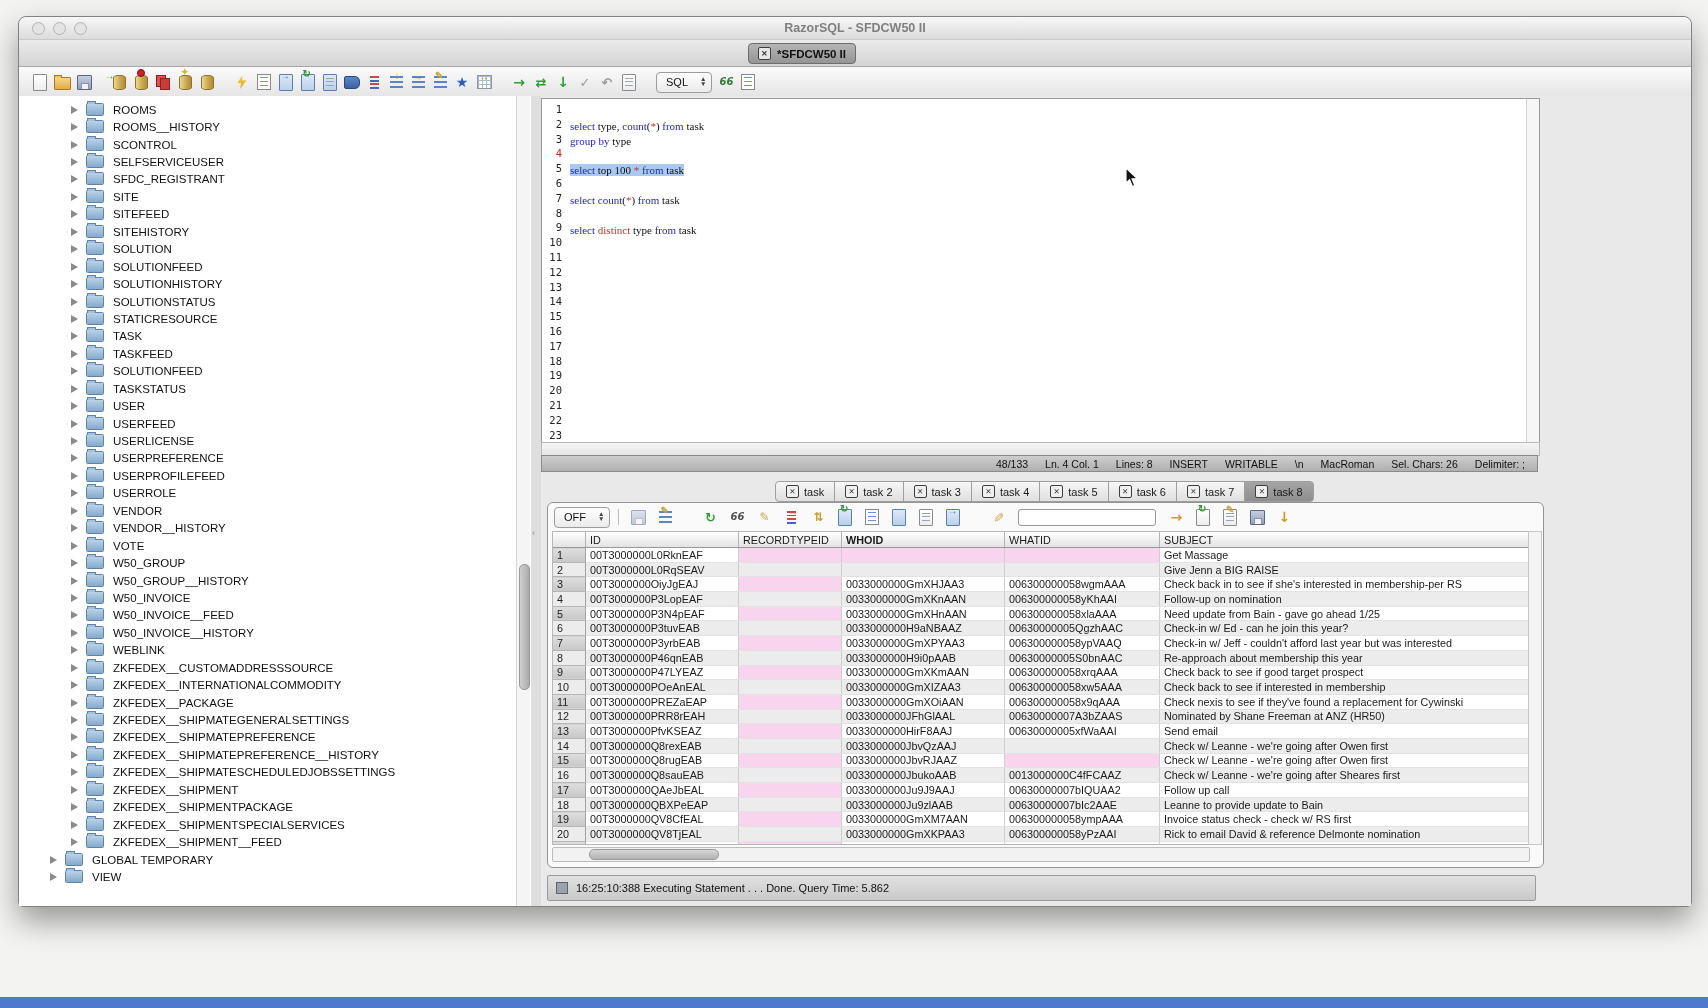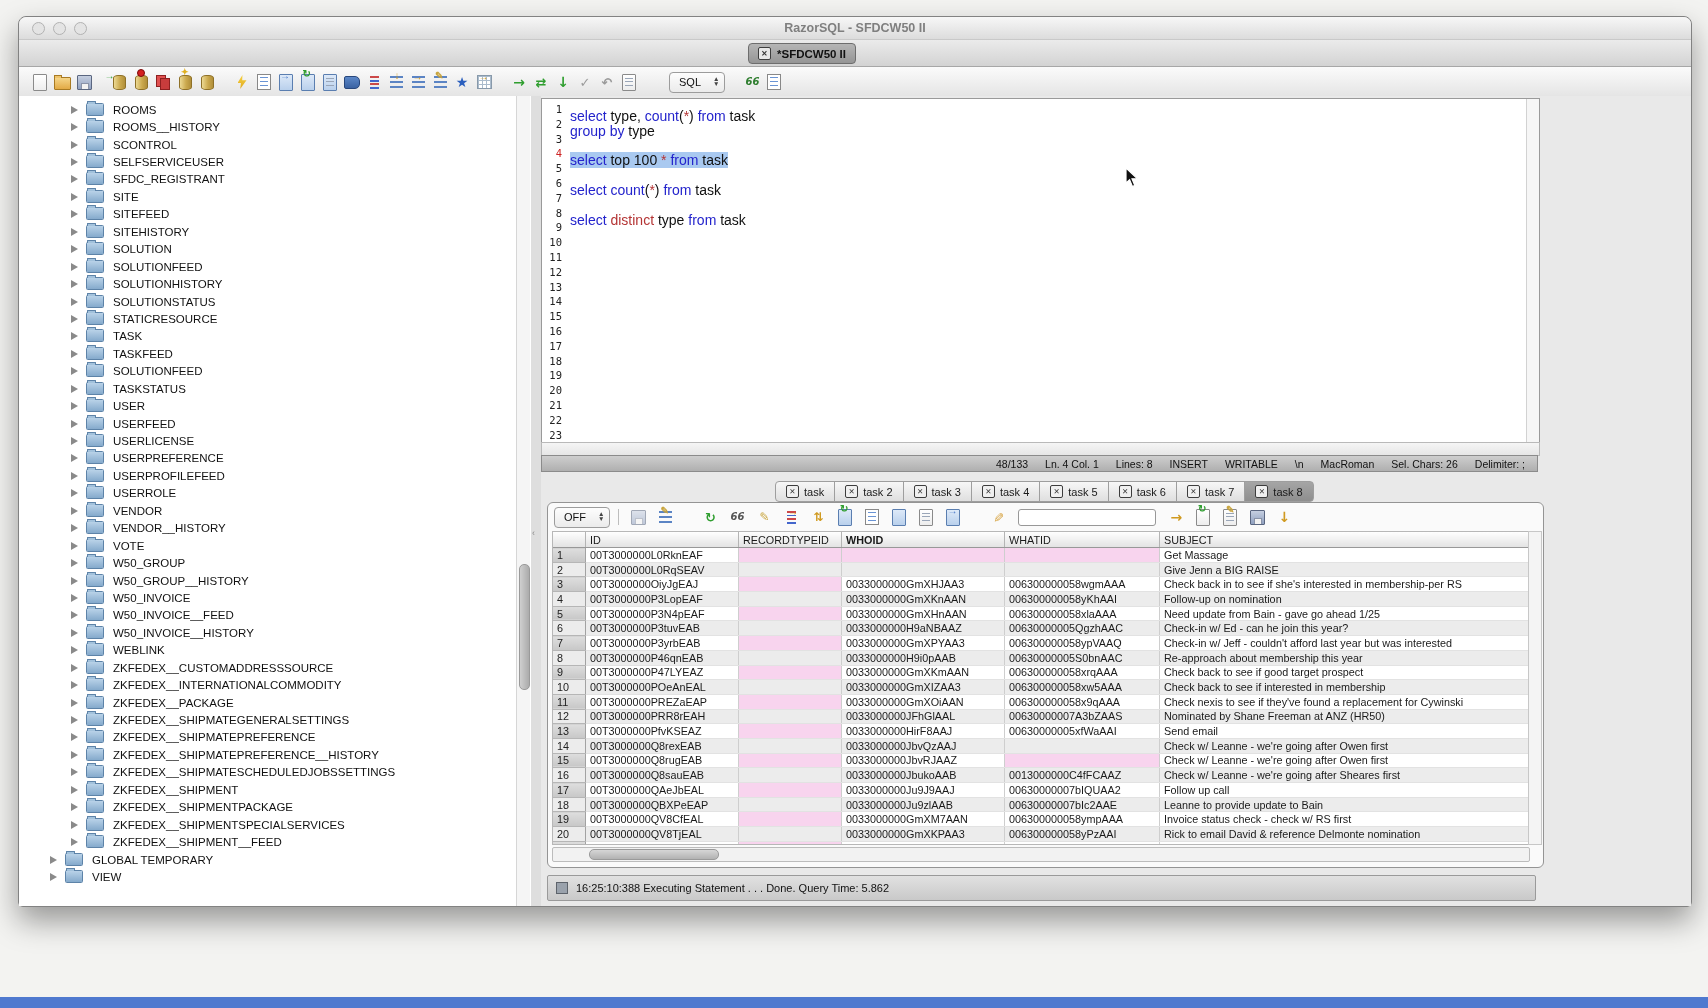--- a/index.html
+++ b/index.html
@@ -68,21 +68,21 @@
   .ov{position:absolute;font-weight:bold;pointer-events:none}
   .ov-ga::after{content:"\2192";color:#2f9e2f;font-size:10px;position:absolute;left:-9px;top:-6px}
   .ov-rd::after{content:"";position:absolute;width:6px;height:6px;background:#d42020;border-radius:50%;right:-9px;top:-7px;border:1px solid #7c0c0c}
   .ov-sp::after{content:"\2726";color:#e0b020;font-size:9px;position:absolute;right:-9px;top:-9px}
   .ov-gold-down::after{content:"\2193";color:#d09a20;font-size:10px;position:absolute;right:-10px;top:-6px}
   .ov-gold-right::after{content:"\2192";color:#d09a20;font-size:10px;position:absolute;right:-11px;top:-5px}
   .ov-pencil::after{content:"\270E";color:#c8a43c;font-size:10px;position:absolute;right:-10px;top:-6px}
   .ov-cycle::after{content:"\21BB";color:#2f9e2f;font-size:10px;position:absolute;right:-9px;top:-7px}
   .ov-blue-right::after{content:"\2192";color:#4a78c8;font-size:10px;position:absolute;right:-10px;top:-5px}
   .sel-box{display:inline-flex;align-items:center;height:19px;background:linear-gradient(#fdfdfd,#ebebeb);
-     border:1px solid #9c9c9c;border-radius:4px;padding:0 5px 0 9px;font-size:11px;color:#111;gap:12px;margin:0 16px}
+     border:1px solid #9c9c9c;border-radius:4px;padding:0 5px 0 9px;font-size:11px;color:#111;gap:12px;margin:0 3px}
   .stepper{display:flex;flex-direction:column;line-height:4.8px;font-size:6.5px;color:#444}
   .stepper::before{content:"\25B2"}.stepper::after{content:"\25BC"}
 
   
   .content{position:absolute;left:0;right:0;top:79px;bottom:0;background:#e9e9e9}
   .tree{position:absolute;left:0;top:0;bottom:0;width:512px;background:#fff;border-right:1px solid #a9a9a9;overflow:hidden}
   .tree-inner{padding-top:5px}
   .trow{height:17.45px;display:flex;align-items:center;font-size:11.5px;color:#111;white-space:nowrap}
   .trow.child{padding-left:52px}
   .trow.root{padding-left:31px}
@@ -95,21 +95,21 @@
   .divider{position:absolute;left:512px;top:0;bottom:0;width:10px;background:#dedede;border-right:1px solid #ababab}
   .div-knob{position:absolute;left:1px;top:432px;width:8px;height:10px;color:#8a8a8a;font-size:9px;line-height:10px}
   .div-knob::after{content:"\2039"}
 
   
   .rcol{position:absolute;left:522px;right:0;top:0;bottom:0;background:#e9e9e9}
   .editor{position:absolute;left:0;top:2px;width:997px;height:343px;background:#fff;border:1px solid #9a9a9a;display:flex;overflow:hidden}
   .gutter{width:20px;padding:3px 3px 0 0;text-align:right;font-family:"DejaVu Sans Mono",monospace;font-size:10.5px;color:#222;flex:none}
   .gnum{height:14.8px;line-height:14.8px}
   .gnum.cur{color:#cc2222}
-  .code{flex:1;padding:10px 0 0 5px;font-family:Liberation Sans, sans-serif;font-size:14px;line-height:14.8px;white-space:pre;color:#111}
+  .code{flex:1;padding:20px 0 0 5px;font-family:Liberation Serif, serif;font-size:11px;line-height:14.8px;white-space:pre;color:#111}
   .cline{height:14.8px}
   .seg-k{color:#2323cc}
   .seg-r{color:#b43434}
   .seg-p{color:#111}
   .sel{background:#a9c9f0}
   .evs{width:12px;flex:none;background:#f6f6f6;border-left:1px solid #d2d2d2}
   .ehs{position:absolute;left:0;top:346px;width:997px;height:12px;background:linear-gradient(#f5f5f5,#e6e6e6);border:1px solid #b9b9b9}
   .estatus{position:absolute;left:0;top:359px;width:997px;height:17px;background:linear-gradient(#cecece,#afafaf);
      border:1px solid #8b8b8b;display:flex;align-items:center;justify-content:flex-end;gap:17px;padding-right:12px;
      font-size:10.5px;color:#111;box-sizing:border-box}

